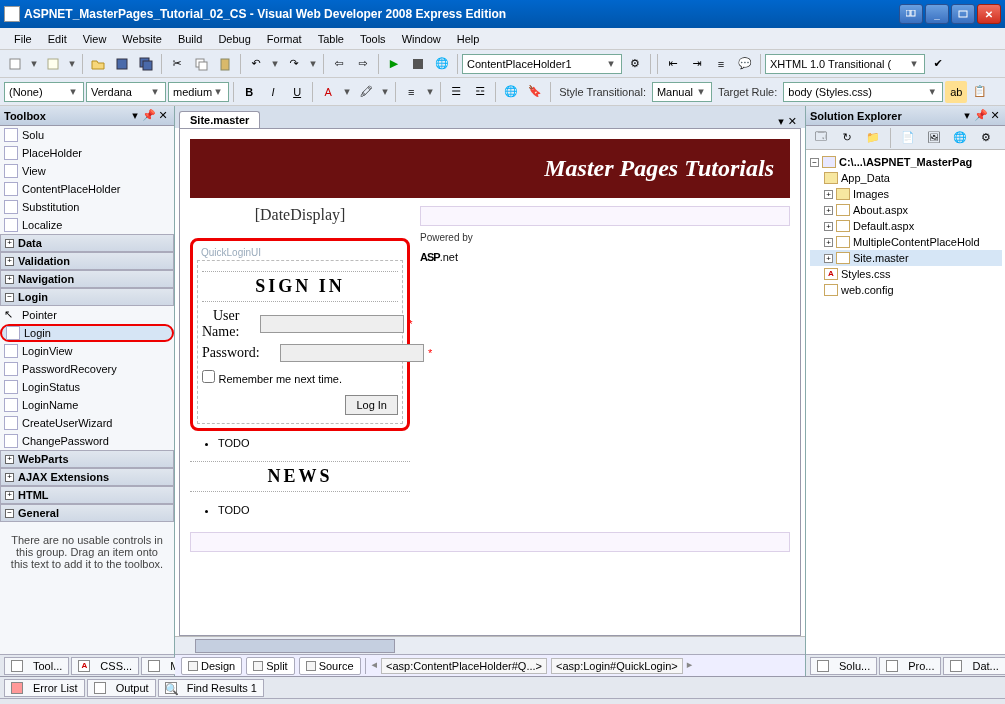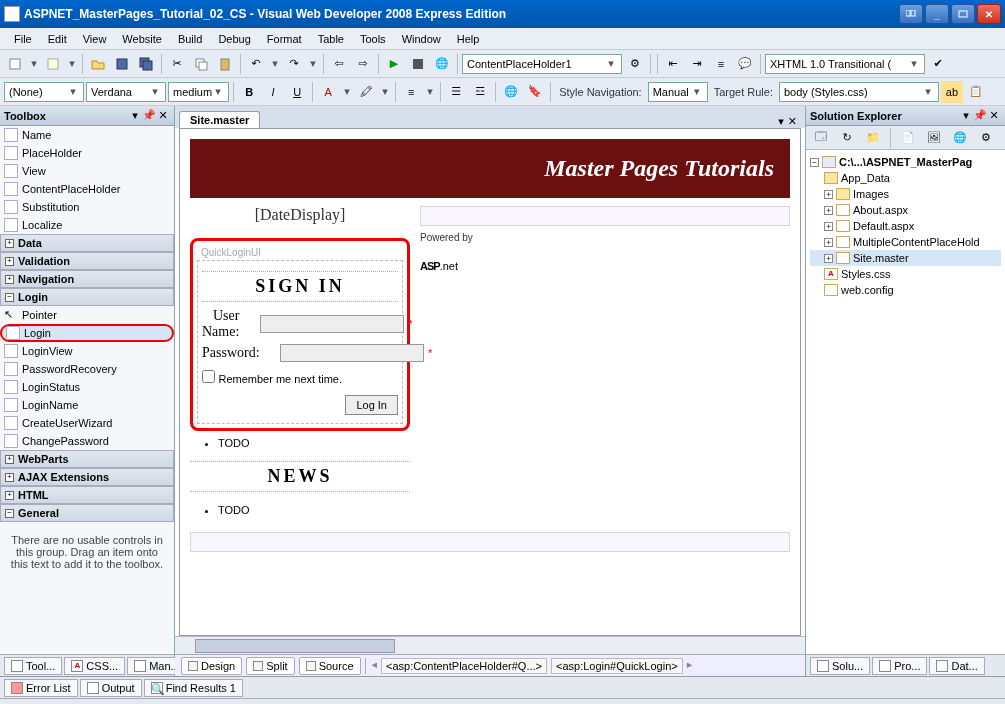--- a/index.html
+++ b/index.html
@@ -64,21 +64,21 @@
 .formrow { display: flex; align-items: center; margin: 4px 0; }
 .formrow label { width: 78px; text-align: right; font-family: Georgia, serif; font-size: 14px; padding-right: 21px; }
 .formrow input[type=text], .formrow input[type=password] { flex: 1; height: 18px; border: 1px solid #999; background: #eee; }
 .req { color: red; margin-left: 4px; }
 .remember-row { font-family: Georgia, serif; font-size: 14px; padding: 4px 0; }
 .loginbtn-row { text-align: right; padding: 4px 0; }
 .loginbtn { padding: 3px 10px; background: #eee; border: 1px solid #888; }
 .bullet-list { font-family: Georgia, serif; font-size: 14px; padding: 6px 0 6px 28px; }
 
 .powered { font-family: Arial; font-size: 10px; color: #333; }
-.aspnet-logo { font-family: Arial; font-size: 20px; font-weight: 900; margin-top: 9px; }
+.aspnet-logo { font-family: Arial; font-size: 20px; font-weight: 900; }
 .aspnet-logo .asp { letter-spacing: -1px; }
 .aspnet-logo .net { font-weight: 400; }
 .cph-box { border: 1px solid #dcd0e8; background: #faf6fe; height: 20px; margin-bottom: 6px; }
 .cph-footer { border: 1px solid #dcd0e8; background: #faf6fe; height: 20px; margin-top: 10px; width: 600px; }
 
 
 .hscroll { height: 18px; background: #e8ecf3; border-top: 1px solid #bbb; display: flex; align-items: center; }
 .hscroll .thumb { height: 14px; background: #c5cfe0; border: 1px solid #99a; width: 200px; margin-left: 20px; }
 
 
@@ -93,21 +93,21 @@
 .se-toolbar { height: 24px; background: #e4eaf2; border-bottom: 1px solid #bbb; display: flex; align-items: center; padding: 0 4px; gap: 4px; }
 .se-body { flex: 1; background: white; padding: 4px; overflow: hidden; }
 .tree-item { display: flex; align-items: center; height: 16px; gap: 3px; white-space: nowrap; }
 .tree-exp { width: 9px; height: 9px; border: 1px solid #888; background: white; display: flex; align-items: center; justify-content: center; font-size: 8px; }
 .tree-icon { width: 14px; height: 12px; background: #f7e7a0; border: 1px solid #caa860; }
 .tree-item.sel { background: #d6e6f6; }
 .indent1 { padding-left: 14px; }
 
 
 .bottom-tabs { height: 22px; background: #e4e8ef; border-top: 1px solid #aab; display: flex; align-items: center; padding: 0 4px; gap: 2px; }
-.btab { border: 1px solid #aab; background: #f6f8fb; padding: 2px 6px; display: flex; align-items: center; gap: 3px; }
+.btab { border: 1px solid #aab; background: #f6f8fb; padding: 2px 6px; display: flex; align-items: center; gap: 10px; }
 .btab .ic { width: 12px; height: 12px; background: #fff; border: 1px solid #888; }
 
 
 .statusbar { height: 20px; background: #e4e8ef; border-top: 1px solid #aab; display: flex; align-items: center; padding: 0 8px; gap: 40px; color: #333; }
 .statusbar .spacer { flex: 1; }
 
 svg { display: block; }
 </style>
 </head>
 <body>
@@ -258,21 +258,21 @@
   <div class="tsep"></div>
   <div class="tbtn">≡</div>
     <span class="dd">▾</span>
   <div class="tsep"></div>
   <div class="tbtn">☰</div>
   <div class="tbtn">☲</div>
   <div class="tsep"></div>
   <div class="tbtn">🌐</div>
   <div class="tbtn">🔖</div>
   <div class="tsep"></div>
-  <span class="tlabel">Style Navigation:</span>
+  <span class="tlabel">Style Transitional:</span>
   <div class="tsel" style="min-width:60px">
       <span>Manual</span>
       <span class="dd" style="margin-left:auto">▾</span>
     </div>
   <span class="tlabel">Target Rule:</span>
   <div class="tsel wide">
       <span>body (Styles.css)</span>
       <span class="dd" style="margin-left:auto">▾</span>
     </div>
   <div class="tbtn" style="background:#ffe090">ab</div>
@@ -284,21 +284,21 @@
   <div class="panel-left">
     <div class="panel-header">
       <span class="ptitle">Toolbox</span>
       <span class="pbtn">▾</span>
       <span class="pbtn">📌</span>
       <span class="pbtn">✕</span>
     </div>
     <div class="toolbox-body">
       <div class="tbitem">
           <div class="ticon"></div>
-          <span>Name</span>
+          <span>Solu</span>
         </div>
       <div class="tbitem">
           <div class="ticon"></div>
           <span>PlaceHolder</span>
         </div>
       <div class="tbitem">
           <div class="ticon"></div>
           <span>View</span>
         </div>
       <div class="tbitem">

